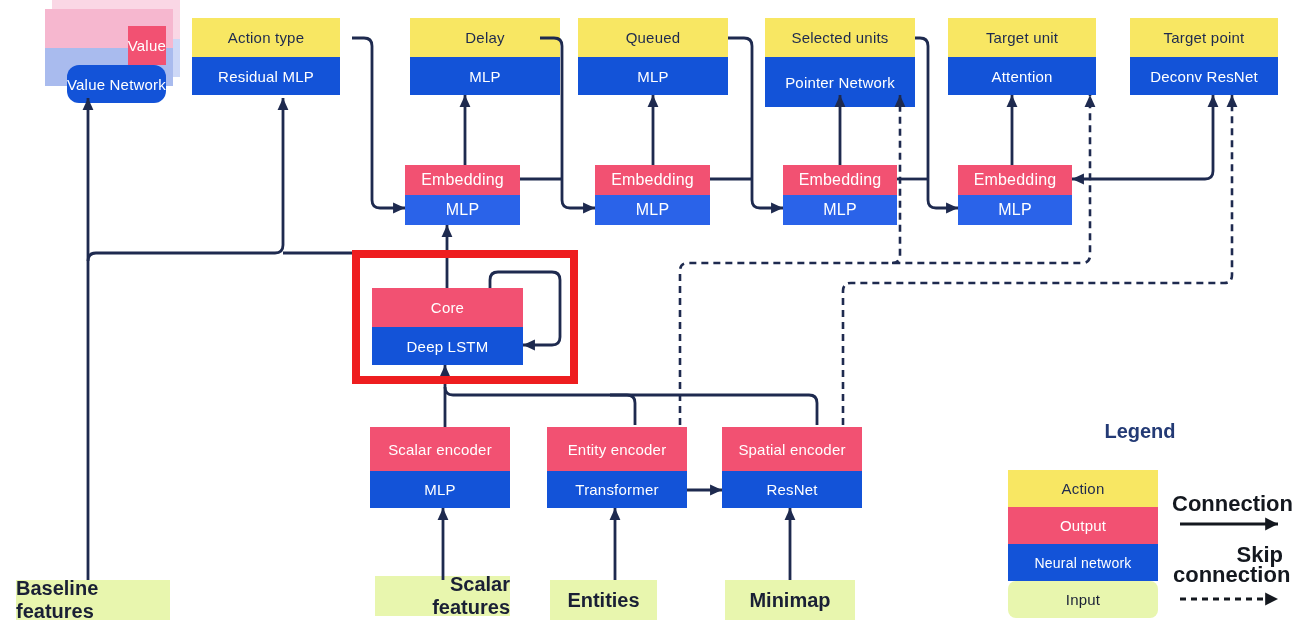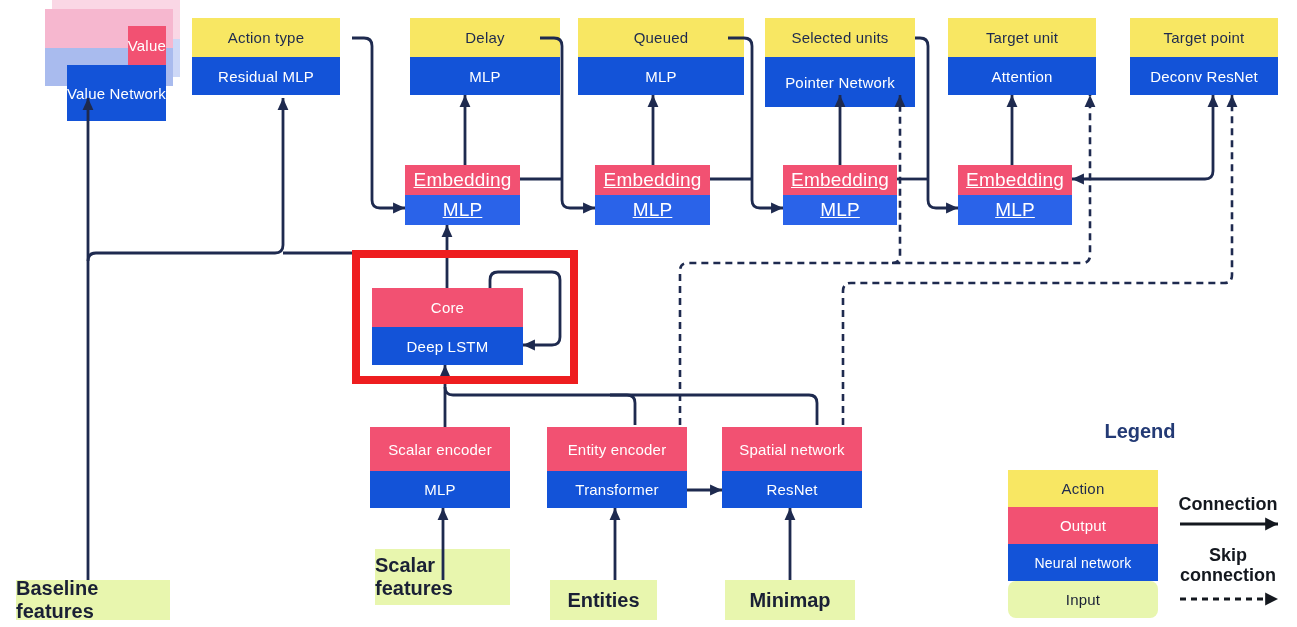--- a/index.html
+++ b/index.html
@@ -5,61 +5,61 @@
   html,body{margin:0;padding:0;background:#ffffff;}
   #stage{position:relative;width:1297px;height:627px;background:#ffffff;overflow:hidden;
          font-family:"Liberation Sans","DejaVu Sans",sans-serif;}
   .blk{position:absolute;display:flex;flex-direction:column;}
   .seg{display:flex;align-items:center;justify-content:center;font-size:15px;font-weight:500;
        letter-spacing:.2px;white-space:nowrap;}
   .seg.yellow{background:#F8E763;color:#1E2A4F;}
   .seg.pink{background:#F25172;color:#ffffff;}
   .seg.blue{background:#1353D8;color:#ffffff;}
   .seg.blue2{background:#2A63E9;color:#ffffff;}
-  .emb .seg{font-size:19px;text-decoration:underline;}
+  .emb .seg{font-size:16px;}
   .input{position:absolute;background:#E8F6AE;color:#1A2035;display:flex;align-items:center;
          justify-content:center;font-size:20px;font-weight:700;}
   .ghost{position:absolute;display:flex;flex-direction:column;}
   .ghost div{flex:none;}
   #svglayer{position:absolute;left:0;top:0;z-index:5;pointer-events:none;}
   #highlight{position:absolute;left:352px;top:250px;width:210px;height:118px;
              border:8px solid #EE1D1F;z-index:6;}
   .legend-title{position:absolute;left:1080px;top:420px;width:120px;text-align:center;
                 font-size:20px;font-weight:700;color:#233A75;}
-  .legend-conn{position:absolute;width:130px;text-align:center;font-size:18px;font-weight:600;
+  .legend-conn{position:absolute;width:130px;text-align:right;font-size:22px;font-weight:600;
                color:#14181F;line-height:20px;}
   .z1{z-index:1}.z2{z-index:2}
 </style>
 </head>
 <body>
 
 <div id="stage">
 
   <div class="ghost z1" style="left:52px;top:0px;width:128px;height:77px;">
     <div style="height:39px;background:#FAD7E5;"></div>
     <div style="height:38px;background:#CDD8F7;"></div>
   </div>
   <div class="ghost z1" style="left:45px;top:9px;width:128px;height:77px;">
     <div style="height:39px;background:#F6B7CF;"></div>
     <div style="height:38px;background:#A9BBEE;"></div>
   </div>
 
   <div class="blk z2" style="left:38px;top:26px;width:128px;align-items:flex-end;">
     <div class="seg pink" style="height:39px;">Value</div>
-    <div class="seg blue" style="height:56px;">Value Network</div>
+    <div class="seg blue" style="height:38px;border-radius:12px;">Value Network</div>
   </div>
   <div class="blk z2" style="left:192px;top:18px;width:148px;">
     <div class="seg yellow" style="height:39px;">Action type</div>
     <div class="seg blue" style="height:38px;">Residual MLP</div>
   </div>
   <div class="blk z2" style="left:390px;top:18px;width:150px;margin-left:20px;">
     <div class="seg yellow" style="height:39px;">Delay</div>
     <div class="seg blue" style="height:38px;">MLP</div>
   </div>
-  <div class="blk z2" style="left:578px;top:18px;width:166px;">
+  <div class="blk z2" style="left:578px;top:18px;width:150px;">
     <div class="seg yellow" style="height:39px;">Queued</div>
     <div class="seg blue" style="height:38px;">MLP</div>
   </div>
   <div class="blk z2" style="left:765px;top:18px;width:150px;">
     <div class="seg yellow" style="height:39px;">Selected units</div>
     <div class="seg blue" style="height:50px;">Pointer Network</div>
   </div>
   <div class="blk z2" style="left:948px;top:18px;width:148px;">
     <div class="seg yellow" style="height:39px;">Target unit</div>
     <div class="seg blue" style="height:38px;">Attention</div>
@@ -93,26 +93,26 @@
 
   <div class="blk z2" style="left:370px;top:427px;width:140px;">
     <div class="seg pink" style="height:44px;">Scalar encoder</div>
     <div class="seg blue" style="height:37px;">MLP</div>
   </div>
   <div class="blk z2" style="left:547px;top:427px;width:140px;">
     <div class="seg pink" style="height:44px;">Entity encoder</div>
     <div class="seg blue" style="height:37px;">Transformer</div>
   </div>
   <div class="blk z2" style="left:722px;top:427px;width:140px;">
-    <div class="seg pink" style="height:44px;">Spatial network</div>
+    <div class="seg pink" style="height:44px;">Spatial encoder</div>
     <div class="seg blue" style="height:37px;">ResNet</div>
   </div>
 
   <div class="input z2" style="left:16px;top:580px;width:154px;height:40px;">Baseline features</div>
-  <div class="input z2" style="left:375px;top:549px;width:135px;height:56px;">Scalar features</div>
+  <div class="input z2" style="left:375px;top:576px;width:135px;height:40px;text-align:right;">Scalar features</div>
   <div class="input z2" style="left:550px;top:580px;width:107px;height:40px;">Entities</div>
   <div class="input z2" style="left:725px;top:580px;width:130px;height:40px;">Minimap</div>
 
   <div class="legend-title">Legend</div>
   <div class="blk z2" style="left:1008px;top:470px;width:150px;">
     <div class="seg yellow" style="height:37px;">Action</div>
     <div class="seg pink" style="height:37px;">Output</div>
     <div class="seg blue" style="height:37px;font-size:14px;">Neural network</div>
     <div class="seg" style="height:37px;background:#E8F6AE;color:#1A2035;border-radius:8px;">Input</div>
   </div>

